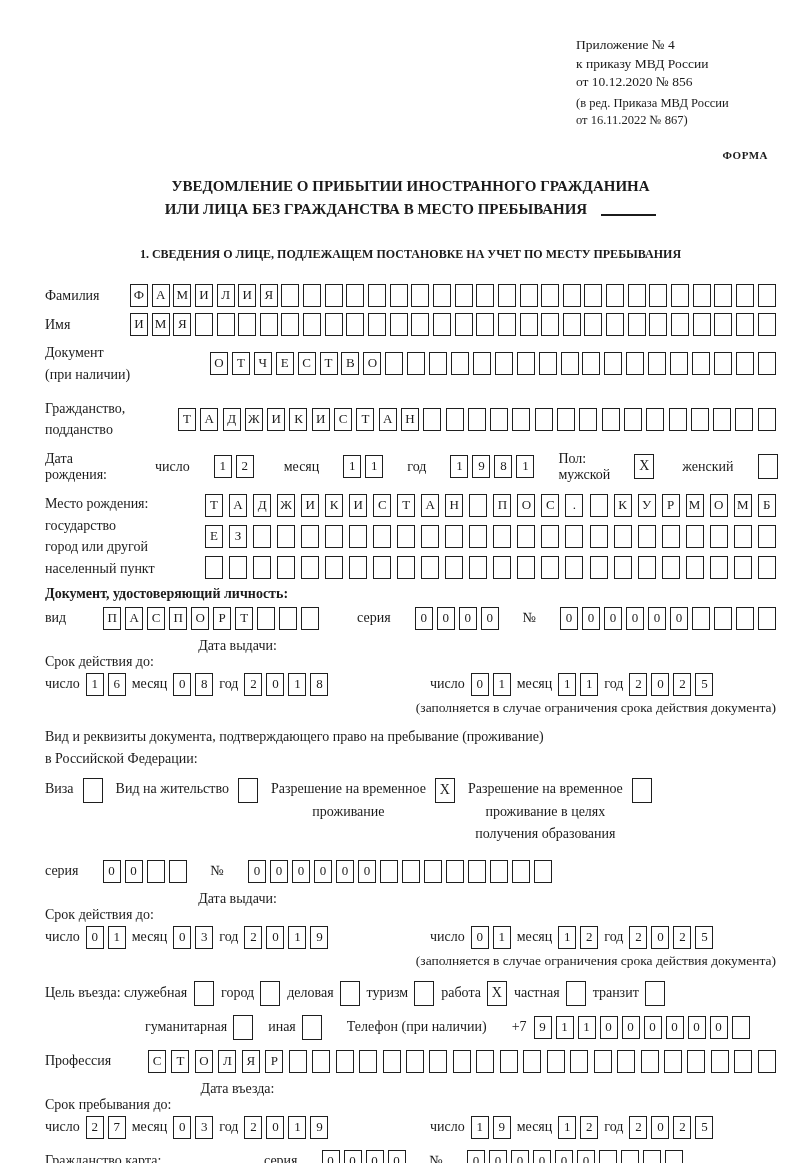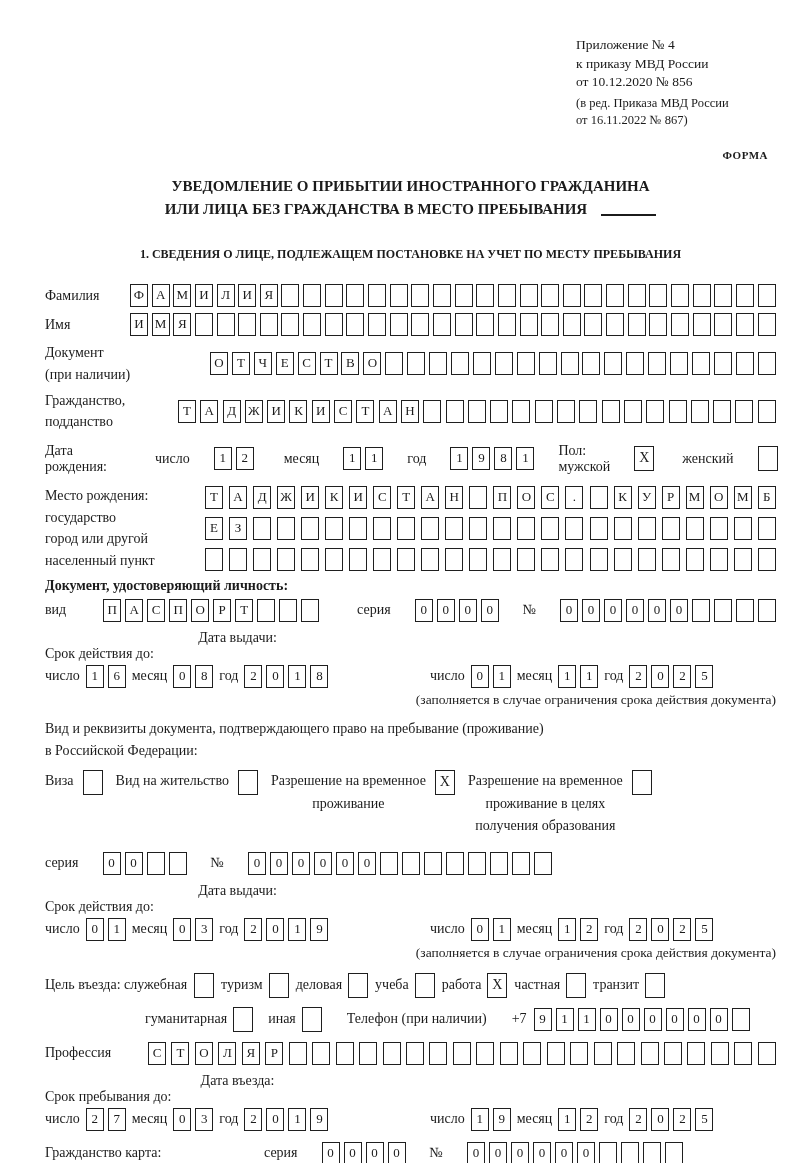--- a/index.html
+++ b/index.html
@@ -178,21 +178,21 @@
         <span class="cell"></span>
         <span class="cell"></span>
         <span class="cell"></span>
         <span class="cell"></span>
         <span class="cell"></span>
         <span class="cell"></span>
         <span class="cell"></span>
       </div>
   </div>
 
-  <div class="row" style="margin-top:4px;">
+  <div class="row" style="margin-top:12px;">
     <div class="lbl w133 pre">Гражданство,
 подданство</div>
     <div class="cells fill">
         <span class="cell">Т</span>
         <span class="cell">А</span>
         <span class="cell">Д</span>
         <span class="cell">Ж</span>
         <span class="cell">И</span>
         <span class="cell">К</span>
         <span class="cell">И</span>
@@ -513,29 +513,29 @@
           <span class="cell">5</span>
         </span>
     </div>
   </div>
   <div class="note">(заполняется в случае ограничения срока действия документа)</div>
 
   <div class="purpose">
     <span>Цель въезда: служебная</span>
     <span class="chk"></span>
     <span class="pitem">
-        <span>туризм</span>
+        <span>город</span>
         <span class="chk"></span>
       </span>
     <span class="pitem">
         <span>деловая</span>
         <span class="chk"></span>
       </span>
     <span class="pitem">
-        <span>учеба</span>
+        <span>туризм</span>
         <span class="chk"></span>
       </span>
     <span class="pitem">
         <span>работа</span>
         <span class="chk">X</span>
       </span>
     <span class="pitem">
         <span>частная</span>
         <span class="chk"></span>
       </span>

